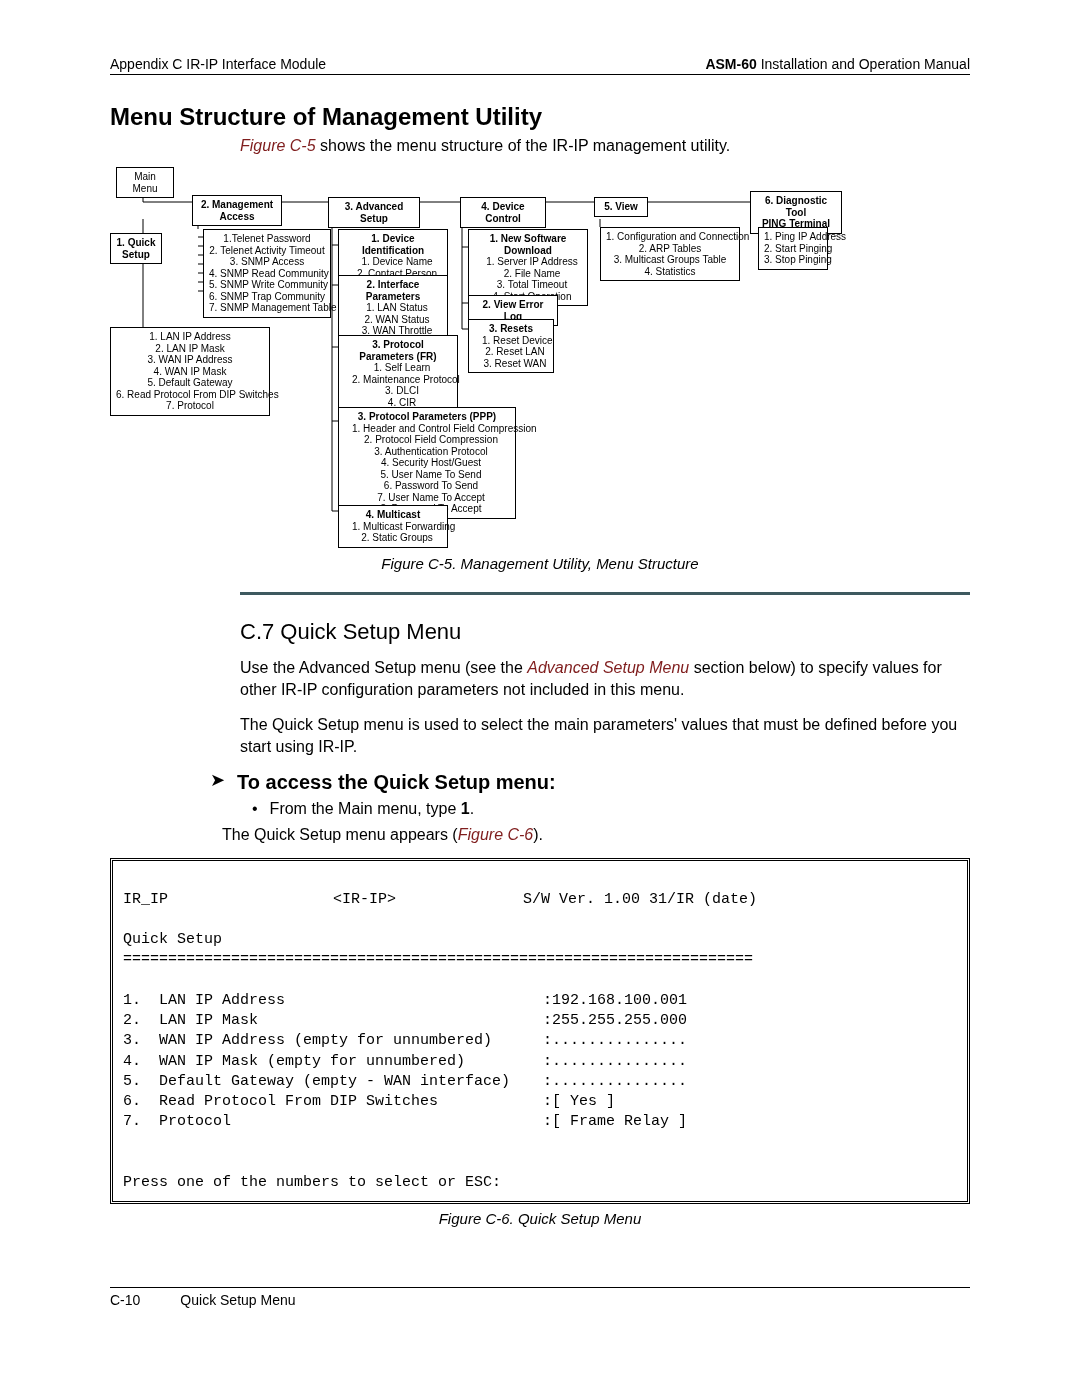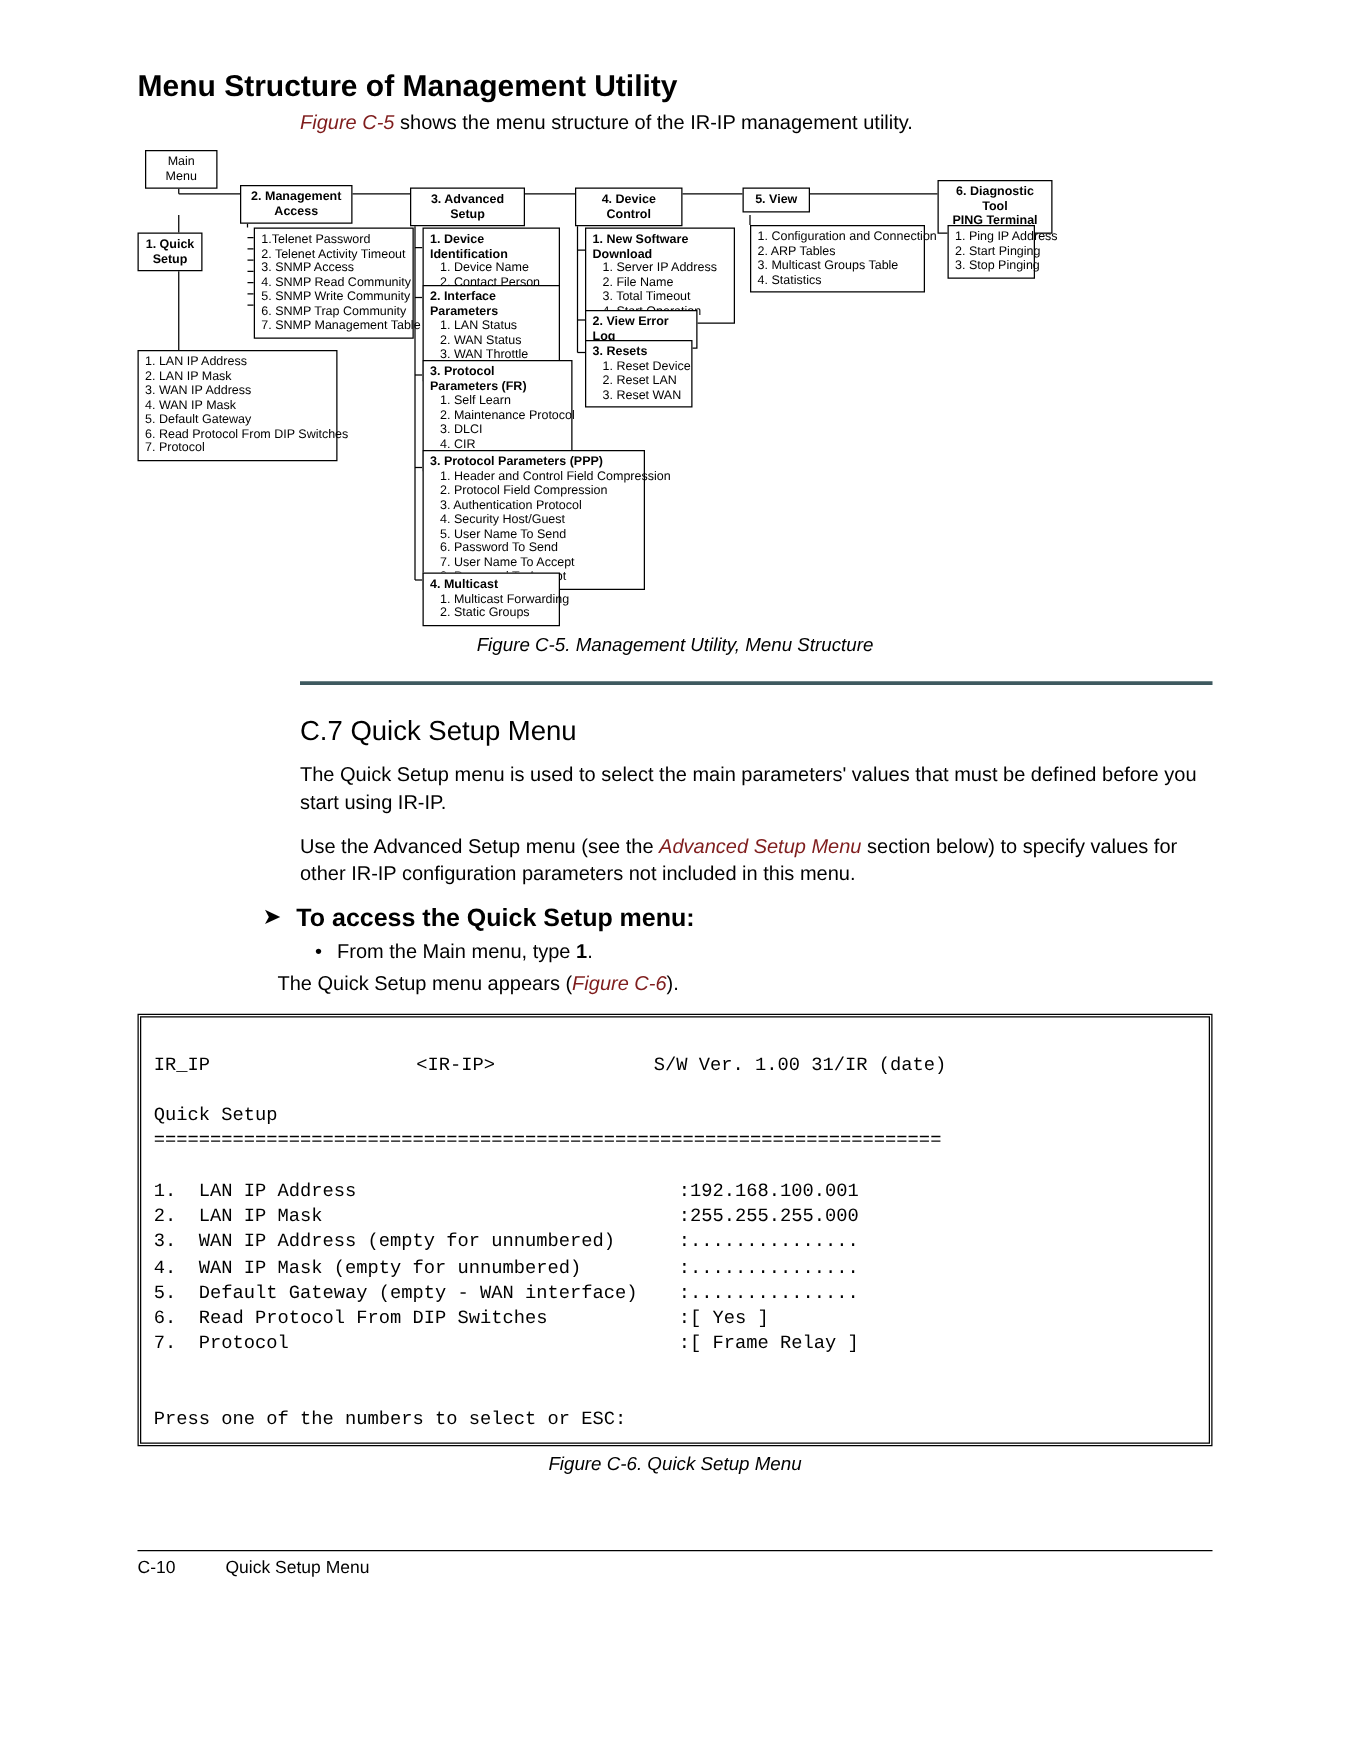--- a/index.html
+++ b/index.html
@@ -43,20 +43,21 @@
     font-family: Arial, Helvetica, sans-serif;
     font-size: 10px;
     line-height: 1.15;
   }
   .dbox {
     position: absolute;
     border: 1px solid #000;
     background: #fff;
     padding: 3px 5px;
     box-sizing: border-box;
+    text-align: center;
   }
   .dbox.c { text-align: center; }
   .dbox .t { font-weight: 700; }
   .dbox ul,
   .plain ul,
   .dlist { list-style: none; margin: 0; padding: 0; }
   .dlist li,
   .plain li,
   .dbox li { white-space: nowrap; }
   svg.wires { position: absolute; left: 0; top: 0; width: 770px; height: 380px; pointer-events: none; }
@@ -129,20 +130,26 @@
     display: flex;
     gap: 40px;
     font-size: 14px;
   }
 </style>
 </head>
 <body>
 
 <div class="page">
 
+  <div class="hdr">
+    <div class="left">Appendix C  IR-IP Interface Module</div>
+    <div class="right">
+      <b>ASM-60</b><span> Installation and Operation Manual</span>
+    </div>
+  </div>
 
   <h1 class="section-title">Menu Structure of Management Utility</h1>
   <p class="intro">
     <span class="link">Figure C-5</span><span> shows the menu structure of the IR-IP management utility.</span>
   </p>
 
   <div class="diagram">
     <svg class="wires">
 
       <line x1="33" y1="18" x2="33" y2="35"></line>
@@ -306,24 +313,24 @@
         </ul>
     </div>
   </div>
 
   <div class="fig-caption">Figure C-5.  Management Utility, Menu Structure</div>
 
   <hr class="thick-rule">
 
   <div class="body">
     <h2 class="c7-title">C.7  Quick Setup Menu</h2>
-    <p class="para">The Quick Setup menu is used to select the main parameters' values that must be defined before you start using IR-IP.</p>
     <p class="para">
       <span>Use the Advanced Setup menu (see the </span><span class="link">Advanced Setup Menu</span><span> section below) to specify values for other IR-IP configuration parameters not included in this menu.</span>
     </p>
+    <p class="para">The Quick Setup menu is used to select the main parameters' values that must be defined before you start using IR-IP.</p>
 
     <div class="arrow-row">
       <span class="arrow">➤</span>
       <span class="txt">To access the Quick Setup menu:</span>
     </div>
     <div class="bullet-row">
       <span>•</span>
       <span>
         <span>From the Main menu, type </span><b>1</b><span>.</span>
       </span>

